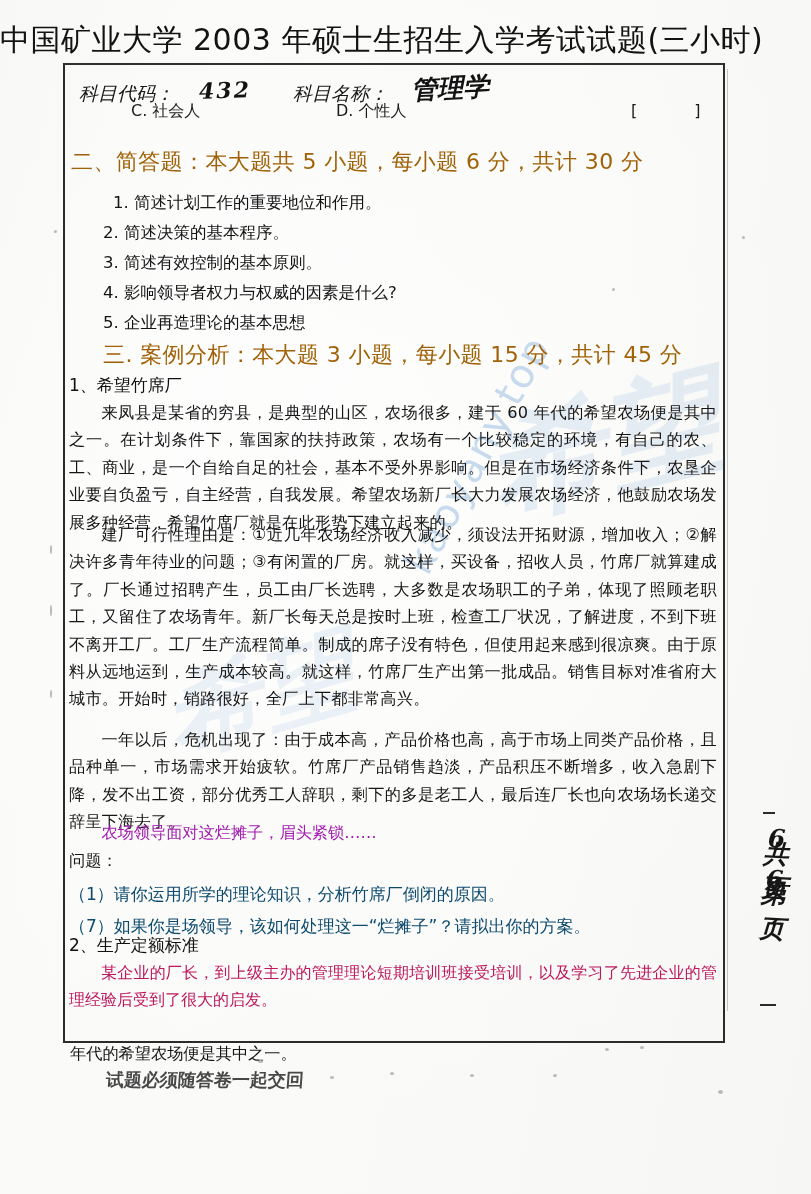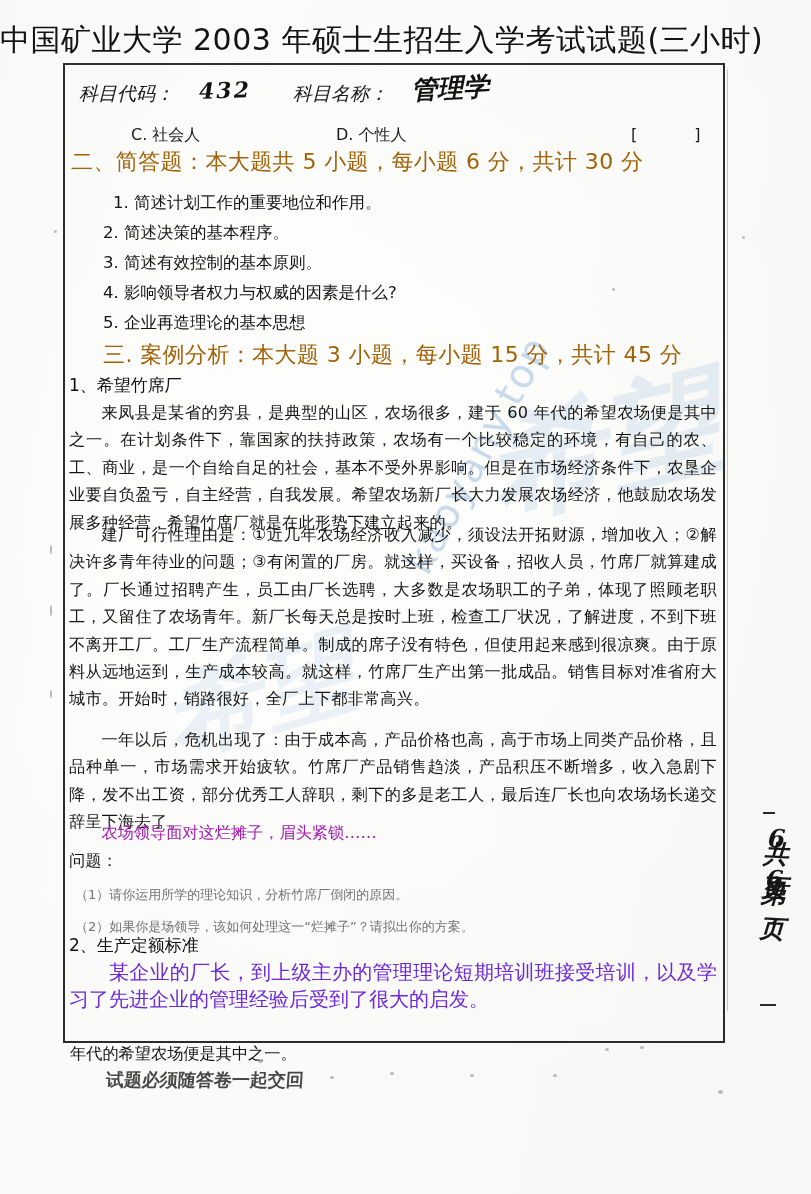--- a/index.html
+++ b/index.html
@@ -144,21 +144,21 @@
   }
   .f-code-label { left: 8px;   top: 10px; font-family: Liberation Serif, serif; }
   .f-code-value { left: 128px; top: 6px;  letter-spacing: 2px; }
   .f-name-label { left: 222px; top: 10px; }
   .f-name-value { left: 340px; top: 0px; font-size: 26px; transform: rotate(-3deg); }
 
   
   .options-row {
     position: absolute;
     left: 8px;
-    top: 60px;
+    top: 36px;
     width: 640px;
     height: 26px;
     font-size: 16px;
     white-space: nowrap;
   }
   .opt {
     position: absolute;
     font-size: 16px;
     white-space: nowrap;
   }
@@ -233,39 +233,39 @@
   .q-label {
     position: absolute;
     left: 6px;
     top: 787px;
     font-size: 16.2px;
     text-indent: 0;
     color: #151515;
   }
   .case-q {
     position: absolute;
-    left: 12px;
+    left: 6px;
     width: 648px;
-    font-size: 13px;
+    font-size: 17px;
     line-height: 27.4px;
-    color: #737373;
+    color: #0c4a6e;
     white-space: nowrap;
   }
   .cq1 { top: 818px; }
   .cq2 { top: 850px; }
   .p4 {
     position: absolute;
     left: 6px;
     top: 896px;
     width: 648px;
-    font-size: 20px;
+    font-size: 16px;
     line-height: 27.4px;
     text-align: justify;
     text-indent: 2em;
-    color: #6d28d9;
+    color: #be185d;
   }
 
   
   .below-frame {
     position: absolute;
     left: 70px;
     top: 1040px;
     width: 660px;
     font-size: 16.2px;
     line-height: 27px;
@@ -348,21 +348,21 @@
 
     <div class="section-head sec3-head">三. 案例分析：本大题 3 小题，每小题 15 分，共计 45 分</div>
 
     <div class="case-title case1-title">1、希望竹席厂</div>
     <div class="para p1">来凤县是某省的穷县，是典型的山区，农场很多，建于 60 年代的希望农场便是其中之一。在计划条件下，靠国家的扶持政策，农场有一个比较稳定的环境，有自己的农、工、商业，是一个自给自足的社会，基本不受外界影响。但是在市场经济条件下，农垦企业要自负盈亏，自主经营，自我发展。希望农场新厂长大力发展农场经济，他鼓励农场发展多种经营，希望竹席厂就是在此形势下建立起来的。</div>
     <div class="para p2">建厂可行性理由是：①近几年农场经济收入减少，须设法开拓财源，增加收入；②解决许多青年待业的问题；③有闲置的厂房。就这样，买设备，招收人员，竹席厂就算建成了。厂长通过招聘产生，员工由厂长选聘，大多数是农场职工的子弟，体现了照顾老职工，又留住了农场青年。新厂长每天总是按时上班，检查工厂状况，了解进度，不到下班不离开工厂。工厂生产流程简单。制成的席子没有特色，但使用起来感到很凉爽。由于原料从远地运到，生产成本较高。就这样，竹席厂生产出第一批成品。销售目标对准省府大城市。开始时，销路很好，全厂上下都非常高兴。</div>
     <div class="para p3">一年以后，危机出现了：由于成本高，产品价格也高，高于市场上同类产品价格，且品种单一，市场需求开始疲软。竹席厂产品销售趋淡，产品积压不断增多，收入急剧下降，发不出工资，部分优秀工人辞职，剩下的多是老工人，最后连厂长也向农场场长递交辞呈下海去了。</div>
     <div class="p-ellipsis">农场领导面对这烂摊子，眉头紧锁……</div>
     <div class="q-label">问题：</div>
     <div class="case-q cq1">（1）请你运用所学的理论知识，分析竹席厂倒闭的原因。</div>
-    <div class="case-q cq2">（2）如果你是场领导，该如何处理这一“烂摊子”？请拟出你的方案。</div>
+    <div class="case-q cq2">（7）如果你是场领导，该如何处理这一“烂摊子”？请拟出你的方案。</div>
 
     <div class="case-title case2-title">2、生产定额标准</div>
     <div class="p4">某企业的厂长，到上级主办的管理理论短期培训班接受培训，以及学习了先进企业的管理经验后受到了很大的启发。</div>
 
   </div>
 
   <div class="below-frame">年代的希望农场便是其中之一。</div>
   <div class="footer-note">试题必须随答卷一起交回</div>
 
   <div class="page-marker">共6页第6页</div>

